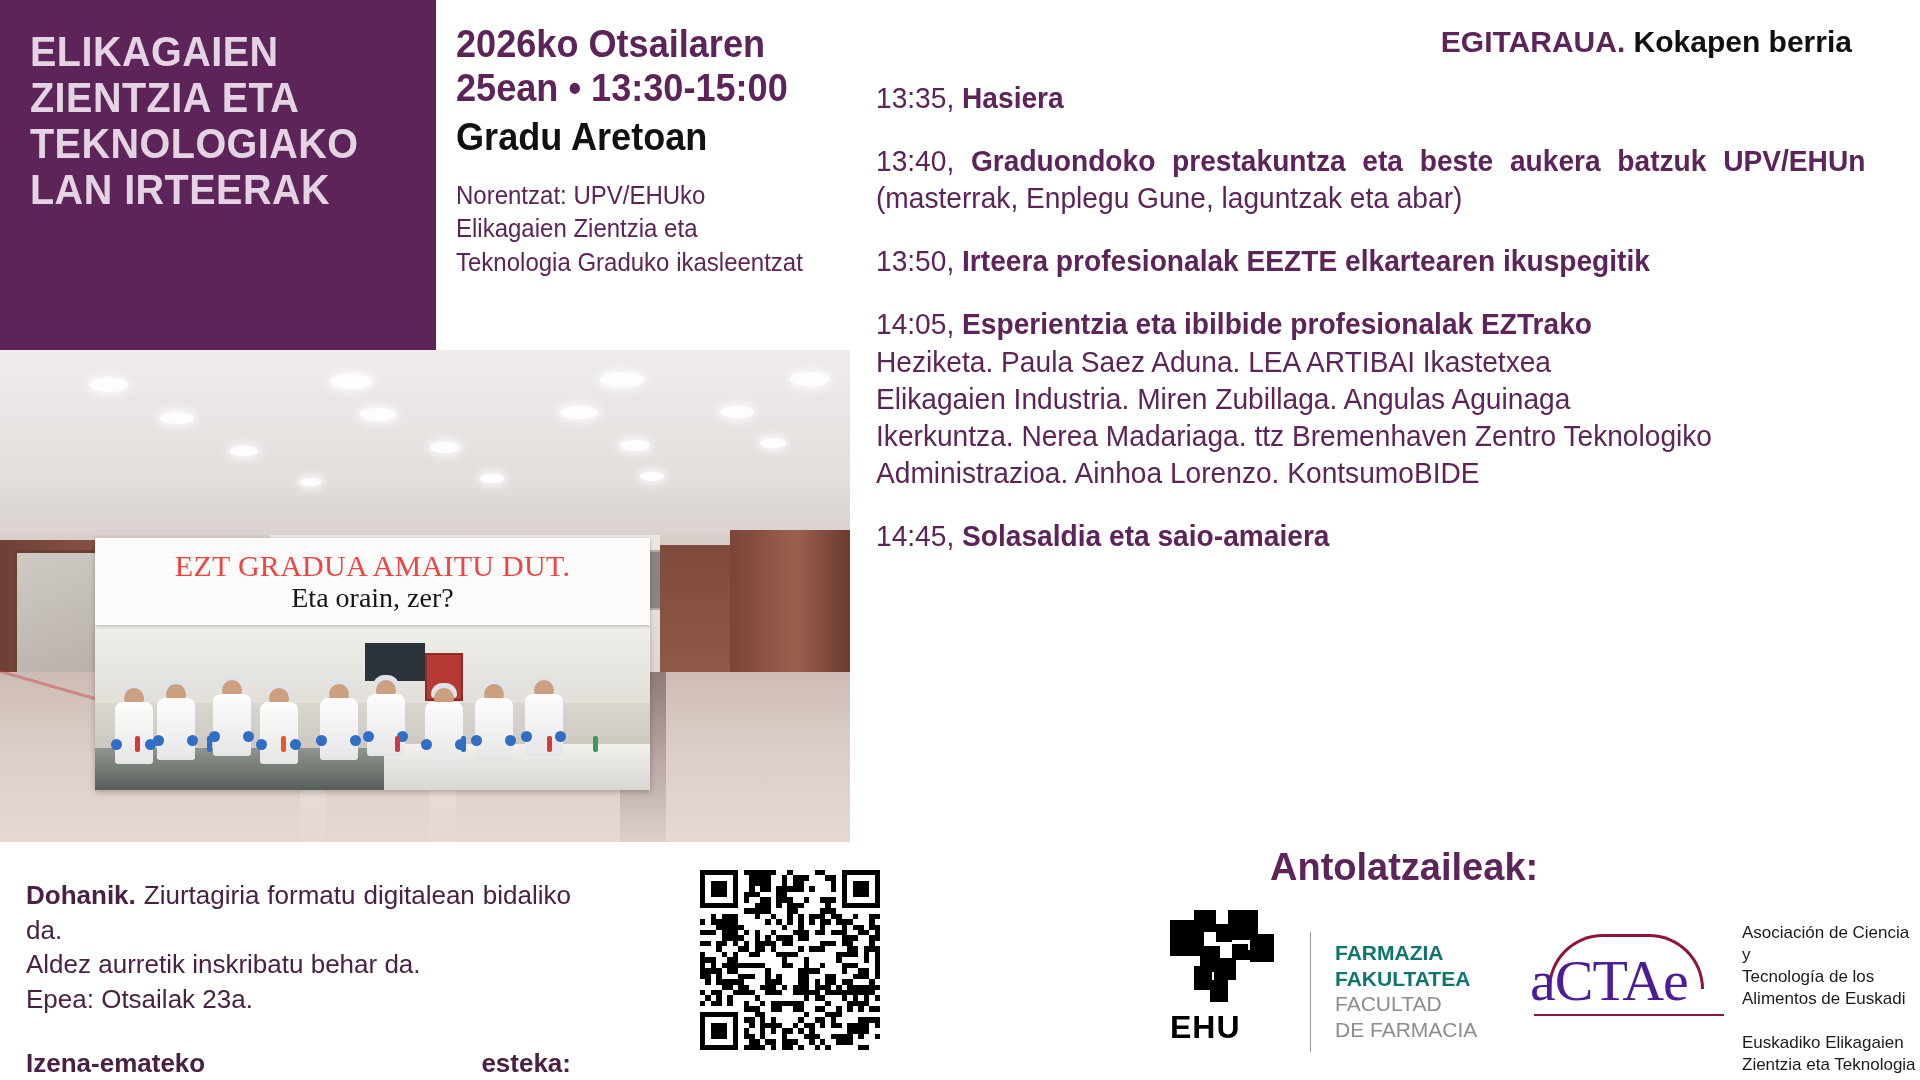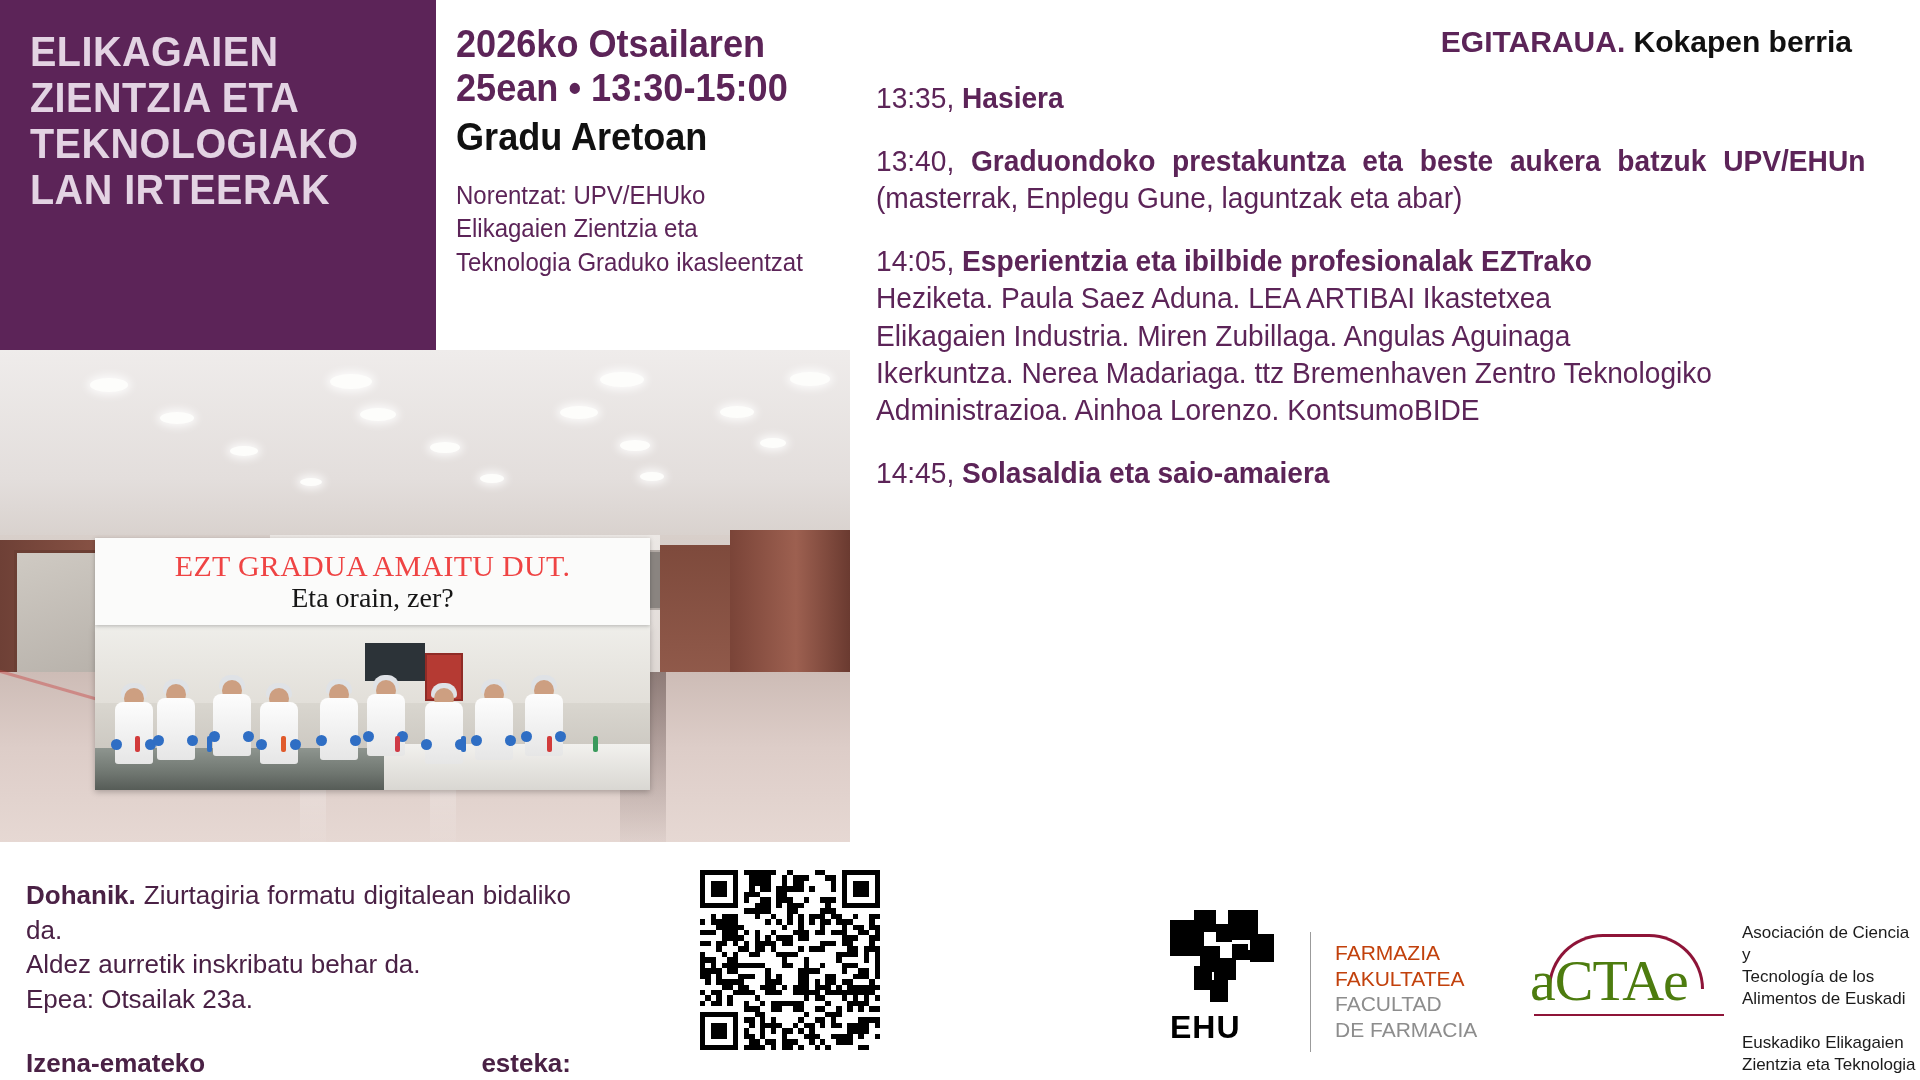--- a/index.html
+++ b/index.html
@@ -235,35 +235,35 @@
   .ehu-mark span{position:absolute;background:#000;}
   .ehu-word{
     font-family:"Liberation Sans",sans-serif;font-weight:bold;font-size:32px;color:#000;
     letter-spacing:1px;margin-top:4px;
   }
   .vrule{position:absolute;left:1310px;top:932px;width:1px;height:120px;background:#9b9b9b;}
   .fac{
     position:absolute;left:1335px;top:940px;
     font-family:"Liberation Sans",sans-serif;font-size:21px;line-height:1.22;
   }
-  .fac .eu{color:#c2410c;font-weight:normal;}
+  .fac .eu{color:#0f766e;font-weight:bold;}
   .fac .es{color:#8d8d8d;font-weight:normal;}
 
   .actae{
     position:absolute;left:1530px;top:932px;width:200px;height:96px;
   }
   .actae .arc{
     position:absolute;left:18px;top:2px;width:150px;height:52px;
     border:3px solid #8E1438;border-bottom:none;
     border-radius:80px 80px 0 0;
   }
   .actae .word{
     position:absolute;left:0;top:20px;width:200px;
     font-family:"Liberation Serif","DejaVu Serif",serif;
-    font-size:58px;color:#4d7c0f;letter-spacing:-1px;line-height:1;
+    font-size:58px;color:#4c1d95;letter-spacing:-1px;line-height:1;
   }
   .actae .ul{
     position:absolute;left:4px;top:82px;width:190px;height:2px;background:#8E1438;
   }
   .actae-txt{
     position:absolute;left:1742px;top:922px;width:178px;
     font-family:"Liberation Sans",sans-serif;font-size:17px;line-height:1.3;color:#1b1b1b;
   }
   .actae-txt .g2{margin-top:22px;}
 </style>
@@ -418,20 +418,23 @@
     </div>
 
     <div class="item">
       <p><span class="t">13:35,</span><span class="b"> Hasiera</span></p>
     </div>
 
     <div class="item">
       <p class="just"><span class="t">13:40,</span><span class="b"> Graduondoko prestakuntza eta beste aukera batzuk UPV/EHUn</span><span class="n"> (masterrak, Enplegu Gune, laguntzak eta abar)</span></p>
     </div>
 
+    <div class="item">
+      <p><span class="t">13:50,</span><span class="b"> Irteera profesionalak EEZTE elkartearen ikuspegitik</span></p>
+    </div>
 
     <div class="item">
       <p><span class="t">14:05,</span><span class="b"> Esperientzia eta ibilbide profesionalak EZTrako</span></p>
       <p class="sub">Heziketa. Paula Saez Aduna. LEA ARTIBAI Ikastetxea</p>
       <p class="sub">Elikagaien Industria. Miren Zubillaga. Angulas Aguinaga</p>
       <p class="sub just">Ikerkuntza. Nerea Madariaga. ttz Bremenhaven Zentro Teknologiko</p>
       <p class="sub">Administrazioa. Ainhoa Lorenzo. KontsumoBIDE</p>
     </div>
 
     <div class="item">
@@ -997,20 +1000,21 @@
           <rect x="16" y="32" width="1" height="1"></rect>
           <rect x="18" y="32" width="1" height="1"></rect>
           <rect x="21" y="32" width="1" height="1"></rect>
           <rect x="23" y="32" width="1" height="1"></rect>
           <rect x="29" y="32" width="1" height="1"></rect>
           <rect x="30" y="32" width="1" height="1"></rect>
         </g>
     </svg>
   </div>
 
+  <div class="org-title">Antolatzaileak:</div>
 
   <div class="ehu">
     <div class="ehu-mark">
       <span style="left:0;top:10px;width:30px;height:36px;"></span>
       <span style="left:24px;top:0px;width:22px;height:22px;"></span>
       <span style="left:20px;top:22px;width:14px;height:14px;"></span>
       <span style="left:30px;top:36px;width:20px;height:26px;"></span>
       <span style="left:46px;top:14px;width:16px;height:18px;"></span>
       <span style="left:58px;top:0px;width:30px;height:30px;"></span>
       <span style="left:80px;top:24px;width:24px;height:28px;"></span>

